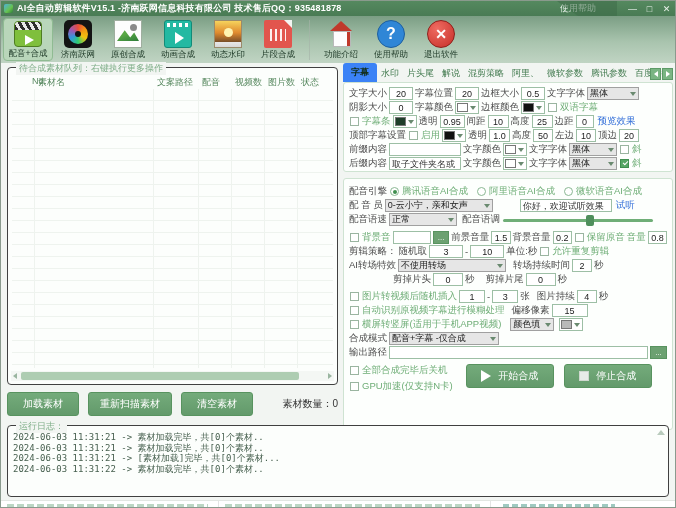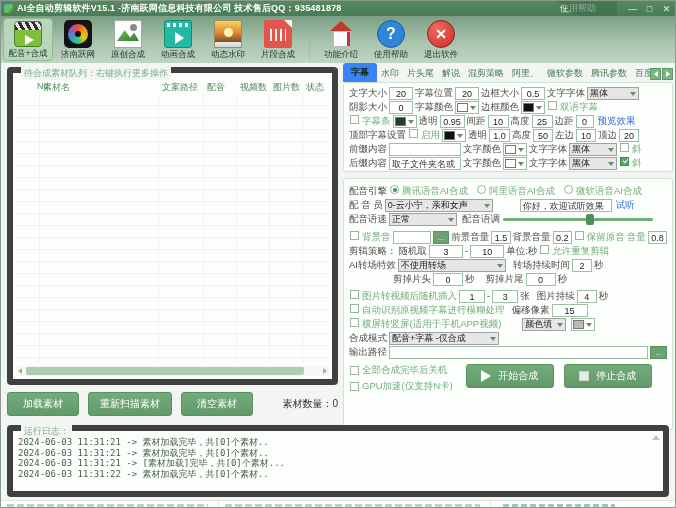--- a/index.html
+++ b/index.html
@@ -56,21 +56,21 @@
   .i-house{background:transparent;}
   .i-house::before{content:"";position:absolute;left:3px;top:1px;border-left:11px solid transparent;
     border-right:11px solid transparent;border-bottom:10px solid #c0392b;}
   .i-house::after{content:"";position:absolute;left:6px;top:11px;width:16px;height:14px;background:#fdfdfd;
     border:1px solid #b9b9b9;box-shadow:inset -6px -1px 0 -3px #c0392b;}
   .i-help{background:#2f86d6;border-radius:50%;border:1px solid #1e5f9e;color:#fff;font-weight:bold;
     font-size:16px;display:flex;align-items:center;justify-content:center;}
   .i-exit{background:radial-gradient(circle at 35% 30%,#ef6b61,#c62e28);border-radius:50%;
     border:1px solid #8e1f1a;color:#fff;font-weight:bold;font-size:14px;display:flex;align-items:center;justify-content:center;}
   
-  .gbox{position:absolute;border:6px solid #404040;border-radius:4px;background:#fcfefc;text-decoration:underline;}
+  .gbox{position:absolute;border:1px solid #404040;border-radius:4px;background:#fcfefc;text-decoration:underline;}
   .legend{position:absolute;top:-6px;left:8px;background:#f2f5f2;padding:0 3px;
     font-size:9px;color:#7fae88;white-space:nowrap;}
   
   .thead{position:absolute;left:4px;right:4px;top:6px;height:15px;font-size:9px;color:#57885f;}
   .thead span{position:absolute;top:2px;}
   .tgrid{position:absolute;left:4px;right:4px;top:21px;bottom:16px;
     background:repeating-linear-gradient(180deg,transparent 0 11px,#eef3ee 11px 12px);}
   .vline{position:absolute;top:0;bottom:0;width:1px;background:#eef3ee;}
   .hscroll{position:absolute;left:3px;right:3px;bottom:3px;height:10px;background:#f4f7f4;display:flex;align-items:center;}
   .harr{width:8px;height:8px;position:relative;}
@@ -88,21 +88,21 @@
   .tabstrip{display:flex;align-items:flex-end;height:17px;font-size:9px;color:#40794d;position:relative;}
   .tab{padding:2px 4px;white-space:nowrap;}
   .tab.active{background:#3b82f6;color:#13301d;border-radius:3px 3px 0 0;padding:3px 8px;font-weight:bold;}
   .tab.partial{overflow:hidden;width:10px;padding-right:0;}
   .tab-arrows{position:absolute;right:0;bottom:2px;display:flex;}
   .tab-arrow{width:11px;height:12px;background:#7ab583;border:1px solid #5d9a67;display:flex;align-items:center;justify-content:center;margin-left:1px;}
   .tab-arrow i{display:block;width:0;height:0;border-top:3px solid transparent;border-bottom:3px solid transparent;}
   .tab-arrow .al{border-right:4px solid #fff;}
   .tab-arrow .ar{border-left:4px solid #fff;}
   .fbox{position:relative;border:1px solid #cfe3d2;border-radius:3px;background:#fdfffd;padding:3px 4px;}
-  .row{display:flex;align-items:flex-start;margin:1px 0;white-space:nowrap;}
+  .row{display:flex;align-items:center;margin:1px 0;white-space:nowrap;}
   .lbl{font-size:9.5px;color:#4c4c4c;margin:0 1px;}
   .lblg{font-size:9.5px;color:#6fae77;margin:0 1px;}
   .num{height:13px;border:1px solid #9dbfa5;background:#fff;font-size:9px;color:#222;
     text-align:center;line-height:12px;display:inline-block;margin:0 1px;}
   .field{height:13px;border:1px solid #9dbfa5;background:#fff;font-size:9px;color:#333;
     line-height:12px;padding:0 2px;overflow:hidden;display:inline-block;margin:0 1px;}
   .combo{height:13px;border:1px solid #a0a0a0;background:#e6e6e6;font-size:9px;color:#222;
     display:inline-flex;align-items:center;padding:0 2px;margin:0 1px;position:relative;overflow:hidden;}
   .combo .cv{flex:1;overflow:hidden;white-space:nowrap;}
   .darr{width:0;height:0;border-left:3px solid transparent;border-right:3px solid transparent;
@@ -435,21 +435,21 @@
       </div>
       <div class="row">
         <span class="cb"></span>
         <span class="lblg">自动识别原视频字幕进行模糊处理</span>
         <span class="lbl" style="margin-left:6px">偏移像素</span>
         <span class="num" style="width:36px">15</span>
       </div>
       <div class="row">
         <span class="cb"></span>
         <span class="lblg">横屏转竖屏(适用于手机APP视频)</span>
-        <span class="combo" style="width:44px;margin-left:20px">
+        <span class="combo" style="width:44px;margin-left:8px">
             <span class="cv">颜色填</span>
             <i class="darr"></i>
           </span>
         <span class="ccombo" style="margin-left:4px">
             <span class="swatch" style="background:#b9b9b9"></span>
             <i class="darr"></i>
           </span>
       </div>
       <div class="row">
         <span class="lbl">合成模式</span>

